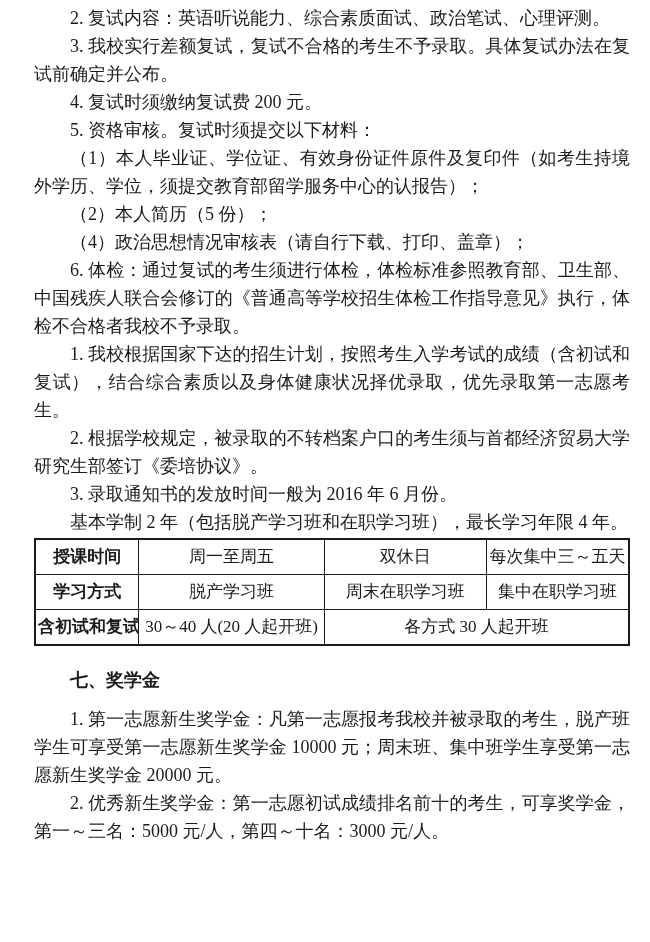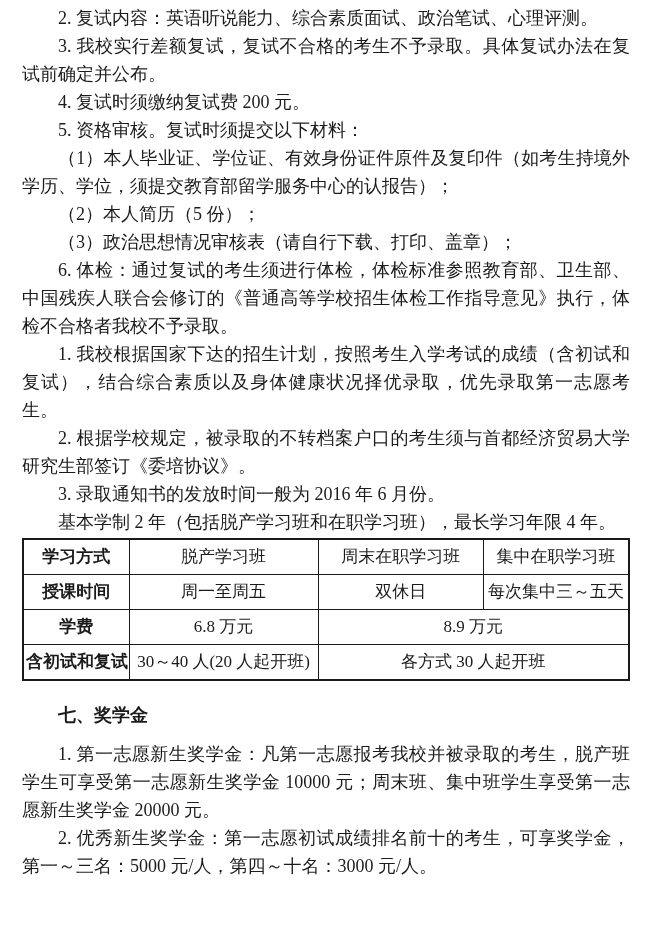--- a/index.html
+++ b/index.html
@@ -9,21 +9,21 @@
   body {
     width: 650px;
     height: 942px;
     background: #ffffff;
     overflow: hidden;
   }
   .page {
     box-sizing: border-box;
     width: 650px;
     height: 942px;
-    padding: 4px 20px 0 22px;
+    padding: 4px 20px 0 34px;
     font-family: "Liberation Serif", "DejaVu Serif", serif;
     font-size: 18px;
     line-height: 28px;
     color: #1b1b1b;
   }
   .body-para {
     margin: 0;
     text-indent: 2em;
     text-align: justify;
     word-break: break-all;
@@ -69,53 +69,48 @@
 <body>
 
 <div class="page">
 
   <p class="body-para">2. 复试内容：英语听说能力、综合素质面试、政治笔试、心理评测。</p>
   <p class="body-para">3. 我校实行差额复试，复试不合格的考生不予录取。具体复试办法在复试前确定并公布。</p>
   <p class="body-para">4. 复试时须缴纳复试费 200 元。</p>
   <p class="body-para">5. 资格审核。复试时须提交以下材料：</p>
   <p class="body-para">（1）本人毕业证、学位证、有效身份证件原件及复印件（如考生持境外学历、学位，须提交教育部留学服务中心的认报告）；</p>
   <p class="body-para">（2）本人简历（5 份）；</p>
-  <p class="body-para">（3）政治思想情况审核表（请自行下载、打印、盖章）；</p>
+  <p class="body-para">（4）政治思想情况审核表（请自行下载、打印、盖章）；</p>
   <p class="body-para">6. 体检：通过复试的考生须进行体检，体检标准参照教育部、卫生部、中国残疾人联合会修订的《普通高等学校招生体检工作指导意见》执行，体检不合格者我校不予录取。</p>
 
   <p class="body-para">1. 我校根据国家下达的招生计划，按照考生入学考试的成绩（含初试和复试），结合综合素质以及身体健康状况择优录取，优先录取第一志愿考生。</p>
   <p class="body-para">2. 根据学校规定，被录取的不转档案户口的考生须与首都经济贸易大学研究生部签订《委培协议》。</p>
   <p class="body-para">3. 录取通知书的发放时间一般为 2016 年 6 月份。</p>
 
   <p class="body-para">基本学制 2 年（包括脱产学习班和在职学习班），最长学习年限 4 年。</p>
 
   <table class="info-table">
     <colgroup>
       <col style="width:17.5%">
       <col style="width:31.2%">
       <col style="width:27.3%">
       <col style="width:24%">
     </colgroup>
     <tbody>
       <tr>
-        <td class="row-header">学习方式</td>
-        <td>脱产学习班</td>
-        <td>周末在职学习班</td>
-        <td>集中在职学习班</td>
-      </tr>
-      <tr>
         <td class="row-header">授课时间</td>
         <td>周一至周五</td>
         <td>双休日</td>
         <td>每次集中三～五天</td>
       </tr>
       <tr>
-        <td class="row-header">学费</td>
-        <td>6.8 万元</td>
-        <td colspan="2">8.9 万元</td>
+        <td class="row-header">学习方式</td>
+        <td>脱产学习班</td>
+        <td>周末在职学习班</td>
+        <td>集中在职学习班</td>
       </tr>
       <tr>
         <td class="row-header">含初试和复试</td>
         <td>30～40 人(20 人起开班)</td>
         <td colspan="2">各方式 30 人起开班</td>
       </tr>
     </tbody>
   </table>
 
   <p class="section-heading after-table">七、奖学金</p>

